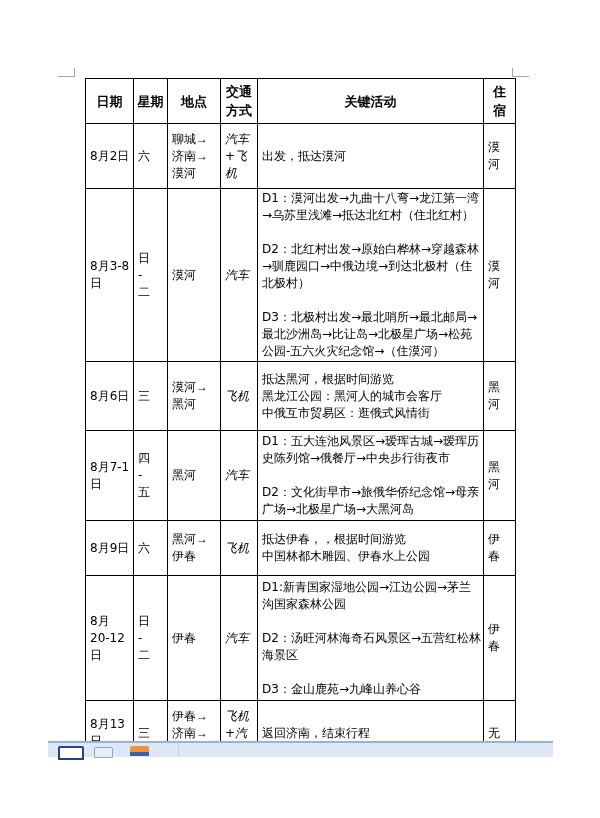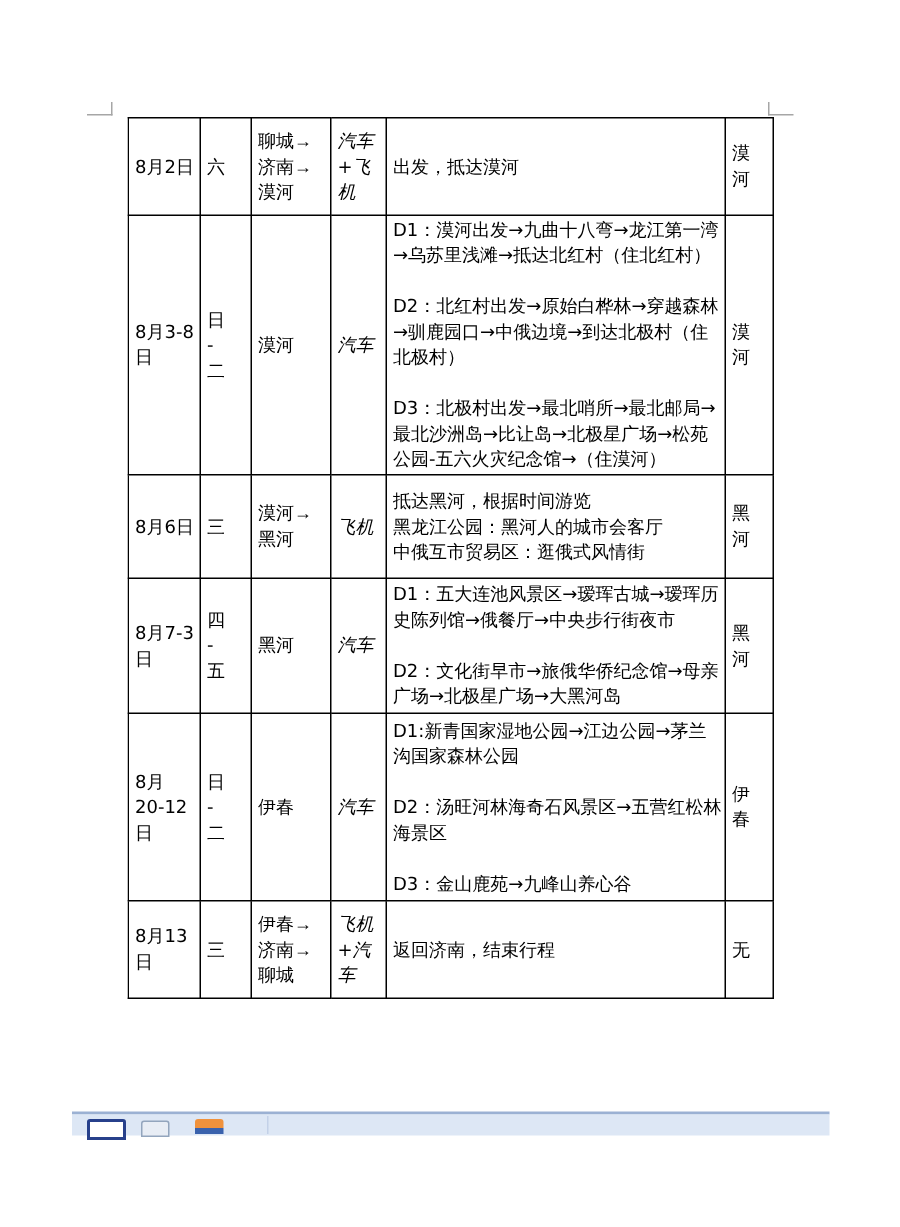--- a/index.html
+++ b/index.html
@@ -75,20 +75,30 @@
   <table class="itinerary">
     <colgroup>
       <col style="width:48px">
         <col style="width:34px">
         <col style="width:53px">
       <col style="width:37px">
         <col style="width:226px">
         <col style="width:32px">
     </colgroup>
     <tbody>
+        <tr class="hrow">
+      <th>日期</th>
+      <th>星期</th>
+      <th>地点</th>
+      <th>交通
+方式</th>
+      <th>关键活动</th>
+      <th>住
+宿</th>
+    </tr>
     <tr class="r0">
       <td class="c-date">8月2日</td>
       <td class="c-week">六</td>
       <td class="c-loc">聊城→
 济南→
 漠河</td>
       <td class="c-tr">汽车
 +飞
 机</td>
       <td class="c-act">出发，抵达漠河</td>
@@ -117,32 +127,43 @@
       <td class="c-loc">漠河→
 黑河</td>
       <td class="c-tr">飞机</td>
       <td class="c-act">抵达黑河，根据时间游览
 黑龙江公园：黑河人的城市会客厅
 中俄互市贸易区：逛俄式风情街</td>
       <td class="c-stay">黑
 河</td>
     </tr>
     <tr class="r3">
-      <td class="c-date">8月7-3
+      <td class="c-date">8月7-1
 日</td>
       <td class="c-week">四
 -
 五</td>
       <td class="c-loc">黑河</td>
       <td class="c-tr">汽车</td>
       <td class="c-act">D1：五大连池风景区→瑷珲古城→瑷珲历史陈列馆→俄餐厅→中央步行街夜市
 
 D2：文化街早市→旅俄华侨纪念馆→母亲广场→北极星广场→大黑河岛</td>
       <td class="c-stay">黑
 河</td>
+    </tr>
+    <tr class="r4">
+      <td class="c-date">8月9日</td>
+      <td class="c-week">六</td>
+      <td class="c-loc">黑河→
+伊春</td>
+      <td class="c-tr">飞机</td>
+      <td class="c-act">抵达伊春，，根据时间游览
+中国林都木雕园、伊春水上公园</td>
+      <td class="c-stay">伊
+春</td>
     </tr>
     <tr class="r5">
       <td class="c-date">8月
 20-12
 日</td>
       <td class="c-week">日
 -
 二</td>
       <td class="c-loc">伊春</td>
       <td class="c-tr">汽车</td>

